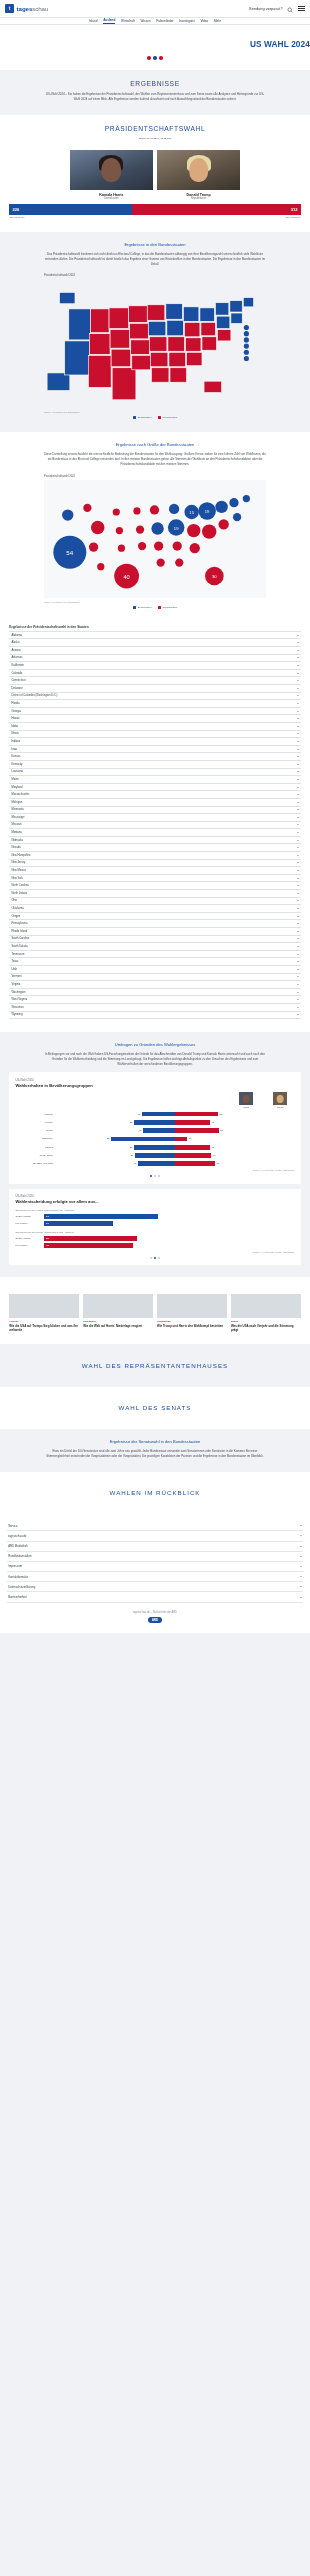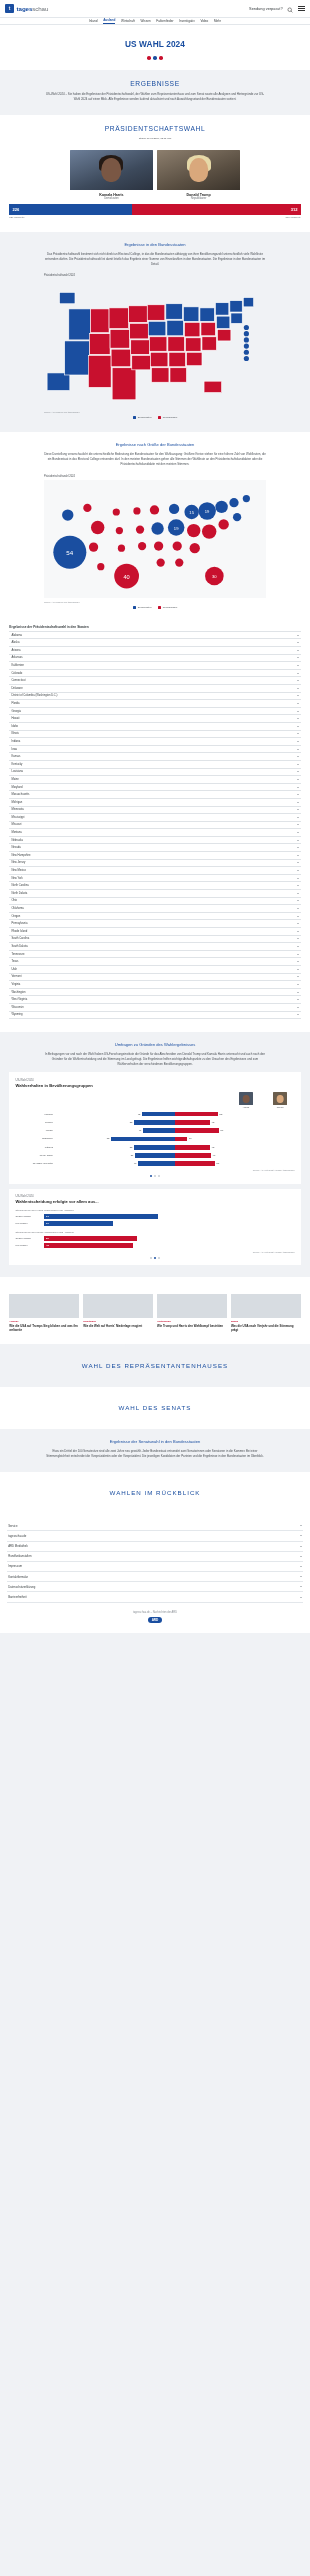--- a/index.html
+++ b/index.html
@@ -36,21 +36,21 @@
 
   .navbar {
     height:7.8px; background:#fff; border-bottom:0.5px solid #e3e7eb;
     display:flex; align-items:center; justify-content:center; gap:5.7px;
   }
   .navbar a { font-size:3.1px; color:#3b4043; text-decoration:none; }
   .navbar a.active { color:#1a4ea0; font-weight:bold; border-bottom:1px solid #1a4ea0; padding-bottom:0.5px;}
 
   
   .hero {
-    padding:13.4px 0 10.3px; text-align:center; background:#fff;
+    padding:13.4px 0 10.3px; text-align:right; background:#fff;
   }
   .hero h1 { margin:0; font-size:8.3px; color:#1a4ea0; font-weight:bold; letter-spacing:0.1px;}
   .breadcrumb-dots { display:flex; justify-content:center; gap:2.6px; margin-top:7.2px; }
   .breadcrumb-dots i { width:3.6px; height:3.6px; border-radius:50%; background:#c8102e; display:block; }
   .breadcrumb-dots i:nth-child(2){ background:#1a4ea0; }
   .breadcrumb-dots i:nth-child(3){ background:#c8102e; }
 
   
   .band { background:#fff; padding:10.3px 9.3px 12.4px; }
   .band.alt { background:#f0f2f5; }

